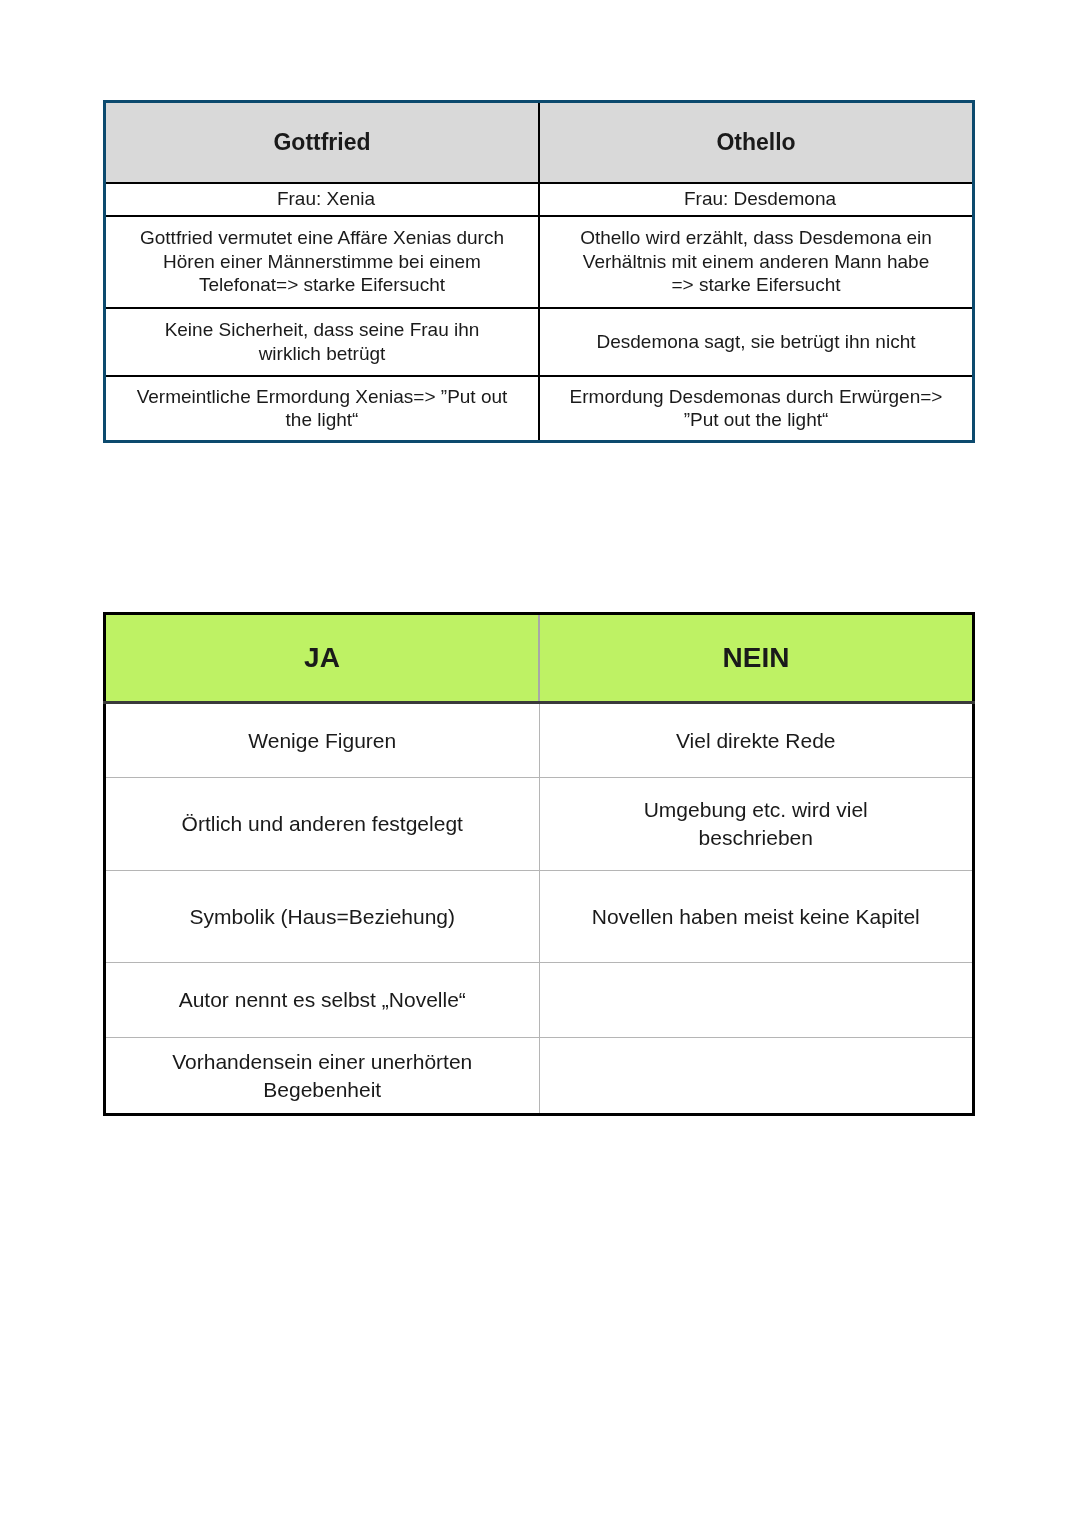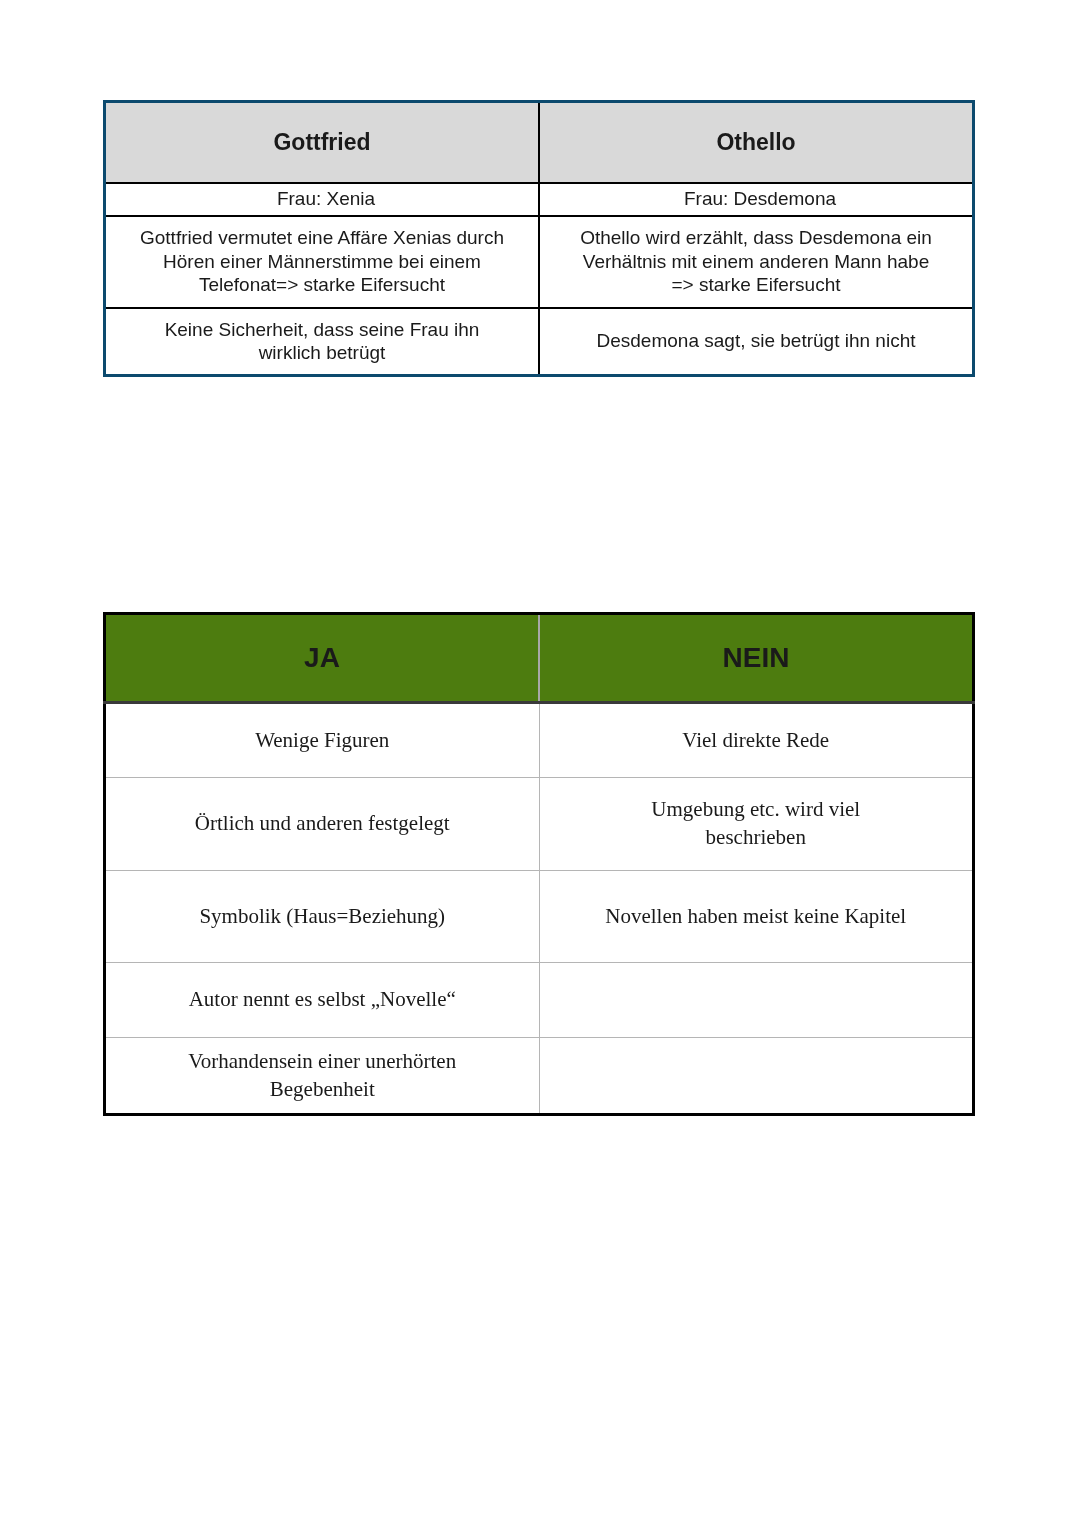--- a/index.html
+++ b/index.html
@@ -50,34 +50,33 @@
     font-size:27px;
     line-height:1.4;
     white-space:pre-line;
     text-decoration:underline;
     text-decoration-thickness:2px;
     text-underline-offset:5px;
   }
   
   .t2 { top:612px; border:3px solid #000; }
   .t2 th {
-    background:#4d7c0f;
+    background:#bef264;
     font-size:28px;
     font-weight:bold;
     height:89px;
     border-bottom:3px solid #3a3a3a;
     padding:2px 10px;
   }
   .t2 th:first-child { border-right:2px solid #a8a8a8; }
   .t2 td {
     border:1px solid #b5b5b5;
     font-size:21px;
     line-height:1.32;
     padding:4px 14px;
-    font-family:Liberation Serif, serif;
   }
   .t2 tbody tr:nth-child(1) td { height:75px; }
   .t2 tbody tr:nth-child(2) td { height:93px; }
   .t2 tbody tr:nth-child(3) td { height:92px; }
   .t2 tbody tr:nth-child(4) td { height:75px; }
   .t2 tbody tr:nth-child(5) td { height:77px; }
 </style>
 </head>
 <body>
 
@@ -100,20 +99,26 @@
 Hören einer Männerstimme bei einem
 Telefonat=&gt; starke Eifersucht</td>
         <td>Othello wird erzählt, dass Desdemona ein
 Verhältnis mit einem anderen Mann habe
 =&gt; starke Eifersucht</td>
       </tr>
       <tr>
         <td>Keine Sicherheit, dass seine Frau ihn
 wirklich betrügt</td>
         <td>Desdemona sagt, sie betrügt ihn nicht</td>
+      </tr>
+      <tr>
+        <td>Vermeintliche Ermordung Xenias=&gt; ”Put out
+the light“</td>
+        <td>Ermordung Desdemonas durch Erwürgen=&gt;
+”Put out the light“</td>
       </tr>
     </tbody>
   </table>
 
 
   <table class="t2">
     <thead>
       <tr>
         <th>JA</th>
         <th>NEIN</th>

